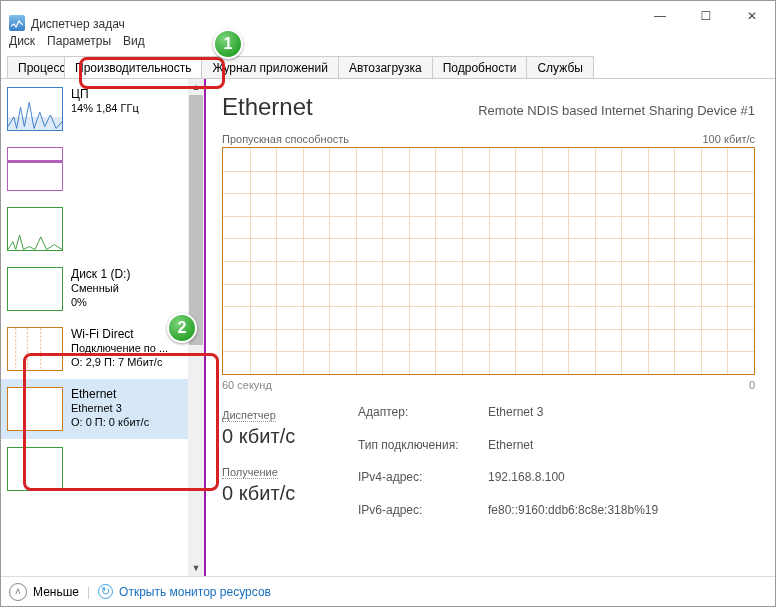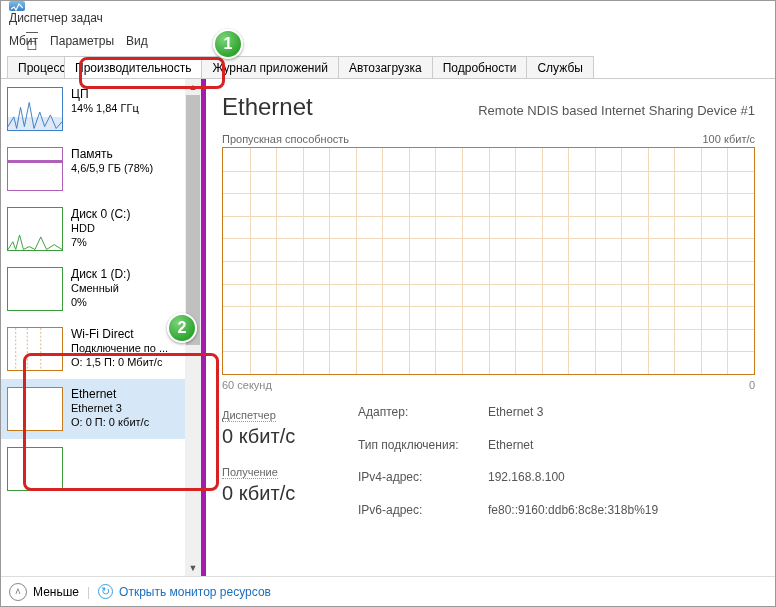--- a/index.html
+++ b/index.html
@@ -1,31 +1,31 @@
 <!DOCTYPE html>
 <html><head>
 <meta charset="utf-8">
 <style>
 * { box-sizing: border-box; margin: 0; padding: 0; font-family: "Segoe UI", Tahoma, sans-serif; }
 body { width: 776px; height: 607px; background: #fff; overflow: hidden; position: relative; border:1px solid #999; }
 
-.titlebar { height: 30px; display: flex; align-items: flex-start; padding: 0 0 0 8px; font-size: 12px; color:#333;flex-direction:column; }
+.titlebar { height: 30px; display: flex; align-items: flex-end; padding: 0 0 0 8px; font-size: 12px; color:#333; }
 .titlebar .app-icon { width:16px; height:16px; margin-right:6px; background:linear-gradient(#7fbfe8,#3a7fc8); border-radius:2px; display:flex; align-items:center; justify-content:center; }
 .titlebar .spacer { flex:1; }
 .win-btn { width:46px; height:30px; display:flex; align-items:center; justify-content:center; color:#444; font-size:12px; }
 
 .menubar { height: 20px; padding: 0 8px; font-size:12px; color:#333; display:flex; gap:12px; align-items:center; }
 
 .tabs { display:flex; align-items:flex-end; height:28px; border-bottom:1px solid #ccc; padding-left:6px; font-size:12px; gap:0; position:relative; }
 .tab { padding:4px 10px 3px 10px; border:1px solid #ccc; border-bottom:none; background:#f5f5f5; margin-right:-1px; position:relative; white-space:nowrap; }
 .tab.active { background:#fff; z-index:2; }
 .tab.partial { overflow:hidden; }
 
 .content { display:flex; height: calc(100% - 30px - 20px - 28px - 30px); }
-.sidebar { width:205px; overflow-y:hidden; position:relative; border-right:5px solid #a21caf; }
+.sidebar { width:205px; overflow-y:hidden; position:relative; border-right:2px solid #a21caf; }
 .sb-scroll { position:absolute; right:0; top:0; bottom:0; width:16px; background:#f0f0f0; }
 .sb-track { position:absolute; right:0; top:16px; bottom:16px; width:16px; }
 .sb-thumb { position:absolute; top:0; width:14px; left:1px; height:250px; background:#c0c0c0; }
 .sb-arrow { position:absolute; width:16px; height:16px; right:0; display:flex; align-items:center; justify-content:center; font-size:9px; color:#555; }
 .sb-arrow.top{top:0;} .sb-arrow.bot{bottom:0;}
 
 .sb-item { display:flex; padding:8px 6px; gap:8px; align-items:flex-start; white-space:nowrap; }
 .sb-item.selected { background:#d6e8f7; }
 .sb-thumbimg { width:56px; height:44px; border:1px solid #888; background:#fff; position:relative; flex-shrink:0; overflow:hidden; }
 .sb-info { display:flex; flex-direction:column; font-size:11px; line-height:1.25; min-width:0; }
@@ -80,21 +80,21 @@
       </svg>
     </div>
   <span>Диспетчер задач</span>
   <div class="spacer"></div>
   <div class="win-btn">—</div>
   <div class="win-btn">☐</div>
   <div class="win-btn">✕</div>
 </div>
 
 <div class="menubar">
-  <span>Мбит</span>
+  <span>Диск</span>
   <span>Параметры</span>
   <span>Вид</span>
 </div>
 
 <div class="tabs">
   <div class="tab partial" style="width:58px;"><span>Процессы</span></div>
   <div class="tab active"><span>Производительность</span></div>
   <div class="tab"><span>Журнал приложений</span></div>
   <div class="tab"><span>Автозагрузка</span></div>
   <div class="tab"><span>Подробности</span></div>
@@ -109,35 +109,26 @@
             <polyline fill="none" stroke="#3a7fc8" stroke-width="1" points="0,40 6,30 9,42 13,20 17,40 22,15 27,42 33,25 38,40 44,28 50,42 56,35"></polyline>
           </svg>
         </div>
       <div class="sb-info">
           <span class="sb-title">ЦП</span>
           <span>14% 1,84 ГГц</span>
         </div>
     </div>
     <div class="sb-item">
       <div class="sb-thumbimg g-mem"></div>
-      <div class="sb-info">
-          <span class="sb-title">Память</span>
-          <span>4,6/5,9 ГБ (78%)</span>
-        </div>
     </div>
     <div class="sb-item">
       <div class="sb-thumbimg g-disk">
           <svg viewBox="0 0 56 44">
             <polyline fill="none" stroke="#3c9c3c" stroke-width="1" points="0,43 5,35 8,43 12,28 16,43 22,40 28,43 34,30 40,43 48,38 56,43"></polyline>
           </svg>
-        </div>
-      <div class="sb-info">
-          <span class="sb-title">Диск 0 (C:)</span>
-          <span>HDD</span>
-          <span>7%</span>
         </div>
     </div>
     <div class="sb-item">
       <div class="sb-thumbimg g-disk2"></div>
       <div class="sb-info">
           <span class="sb-title">Диск 1 (D:)</span>
           <span>Сменный</span>
           <span>0%</span>
         </div>
     </div>
@@ -145,21 +136,21 @@
       <div class="sb-thumbimg g-wifi">
           <svg viewBox="0 0 56 44">
             <line x1="8" y1="0" x2="8" y2="44" stroke="#e0b080" stroke-dasharray="2 2"></line>
             <line x1="20" y1="0" x2="20" y2="44" stroke="#e0b080" stroke-dasharray="2 2"></line>
             <line x1="34" y1="0" x2="34" y2="44" stroke="#e0b080" stroke-dasharray="2 2"></line>
           </svg>
         </div>
       <div class="sb-info">
           <span class="sb-title">Wi-Fi Direct</span>
           <span>Подключение по ...</span>
-          <span>О: 1,5 П: 0 Мбит/с</span>
+          <span>О: 2,9 П: 7 Мбит/с</span>
         </div>
     </div>
     <div class="sb-item selected">
       <div class="sb-thumbimg g-eth"></div>
       <div class="sb-info">
           <span class="sb-title">Ethernet</span>
           <span>Ethernet 3</span>
           <span>О: 0 П: 0 кбит/с</span>
         </div>
     </div>

